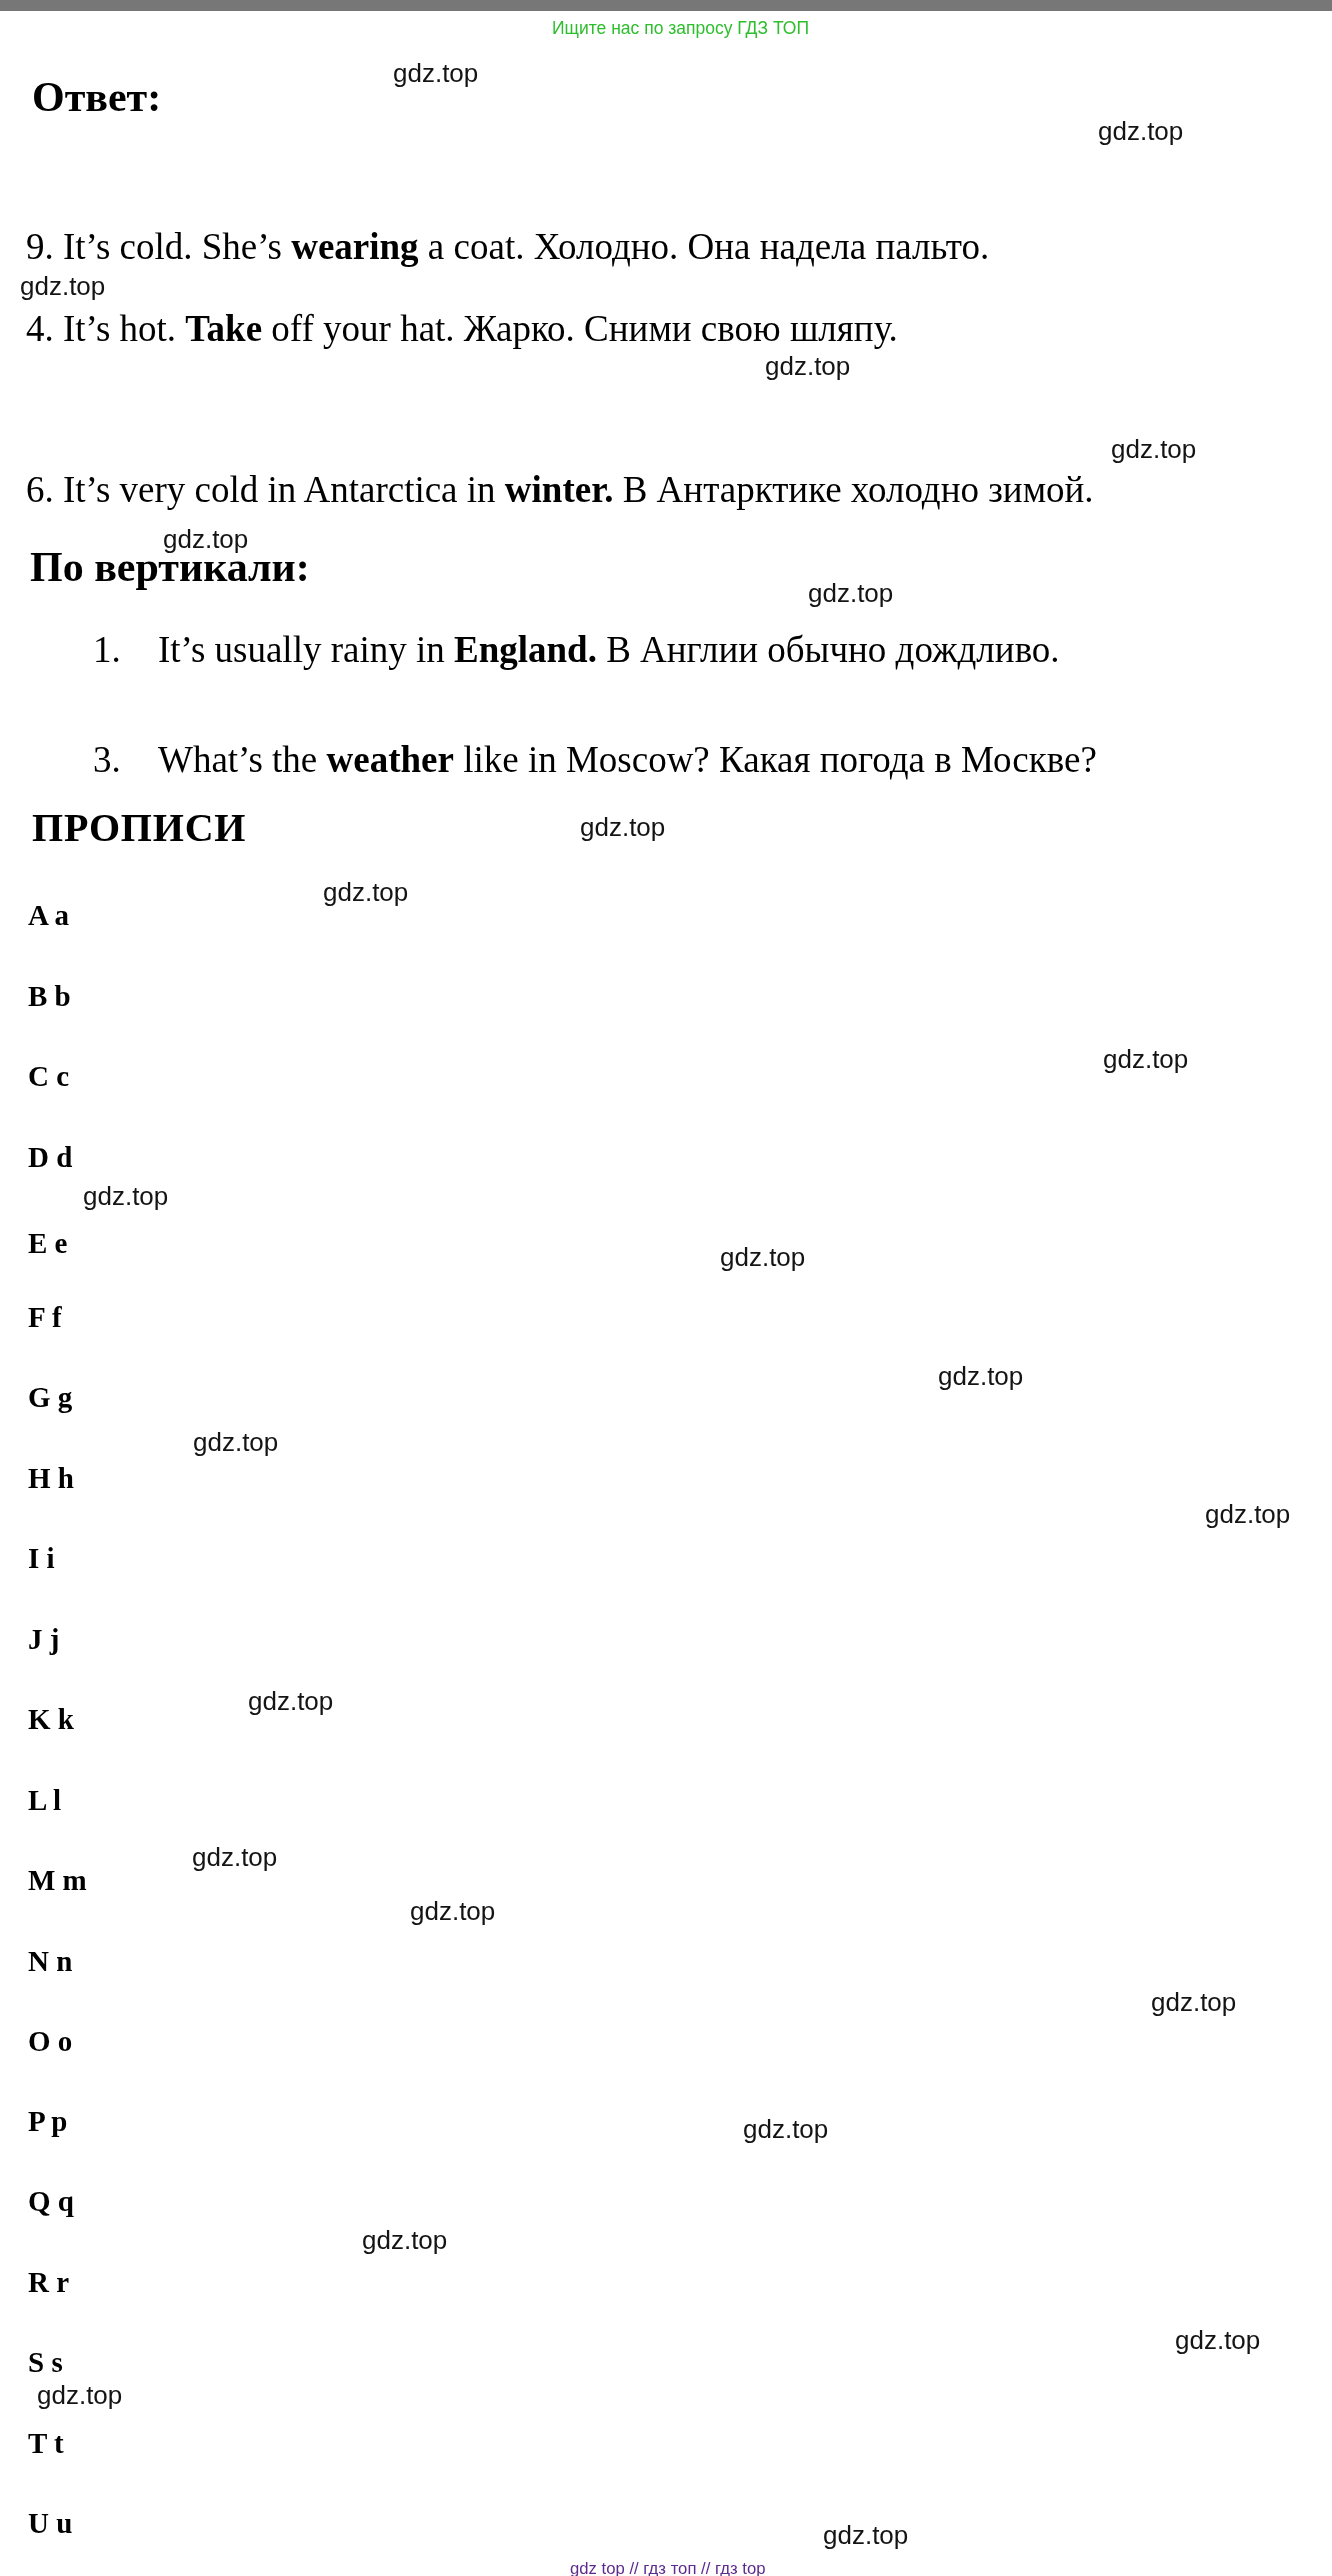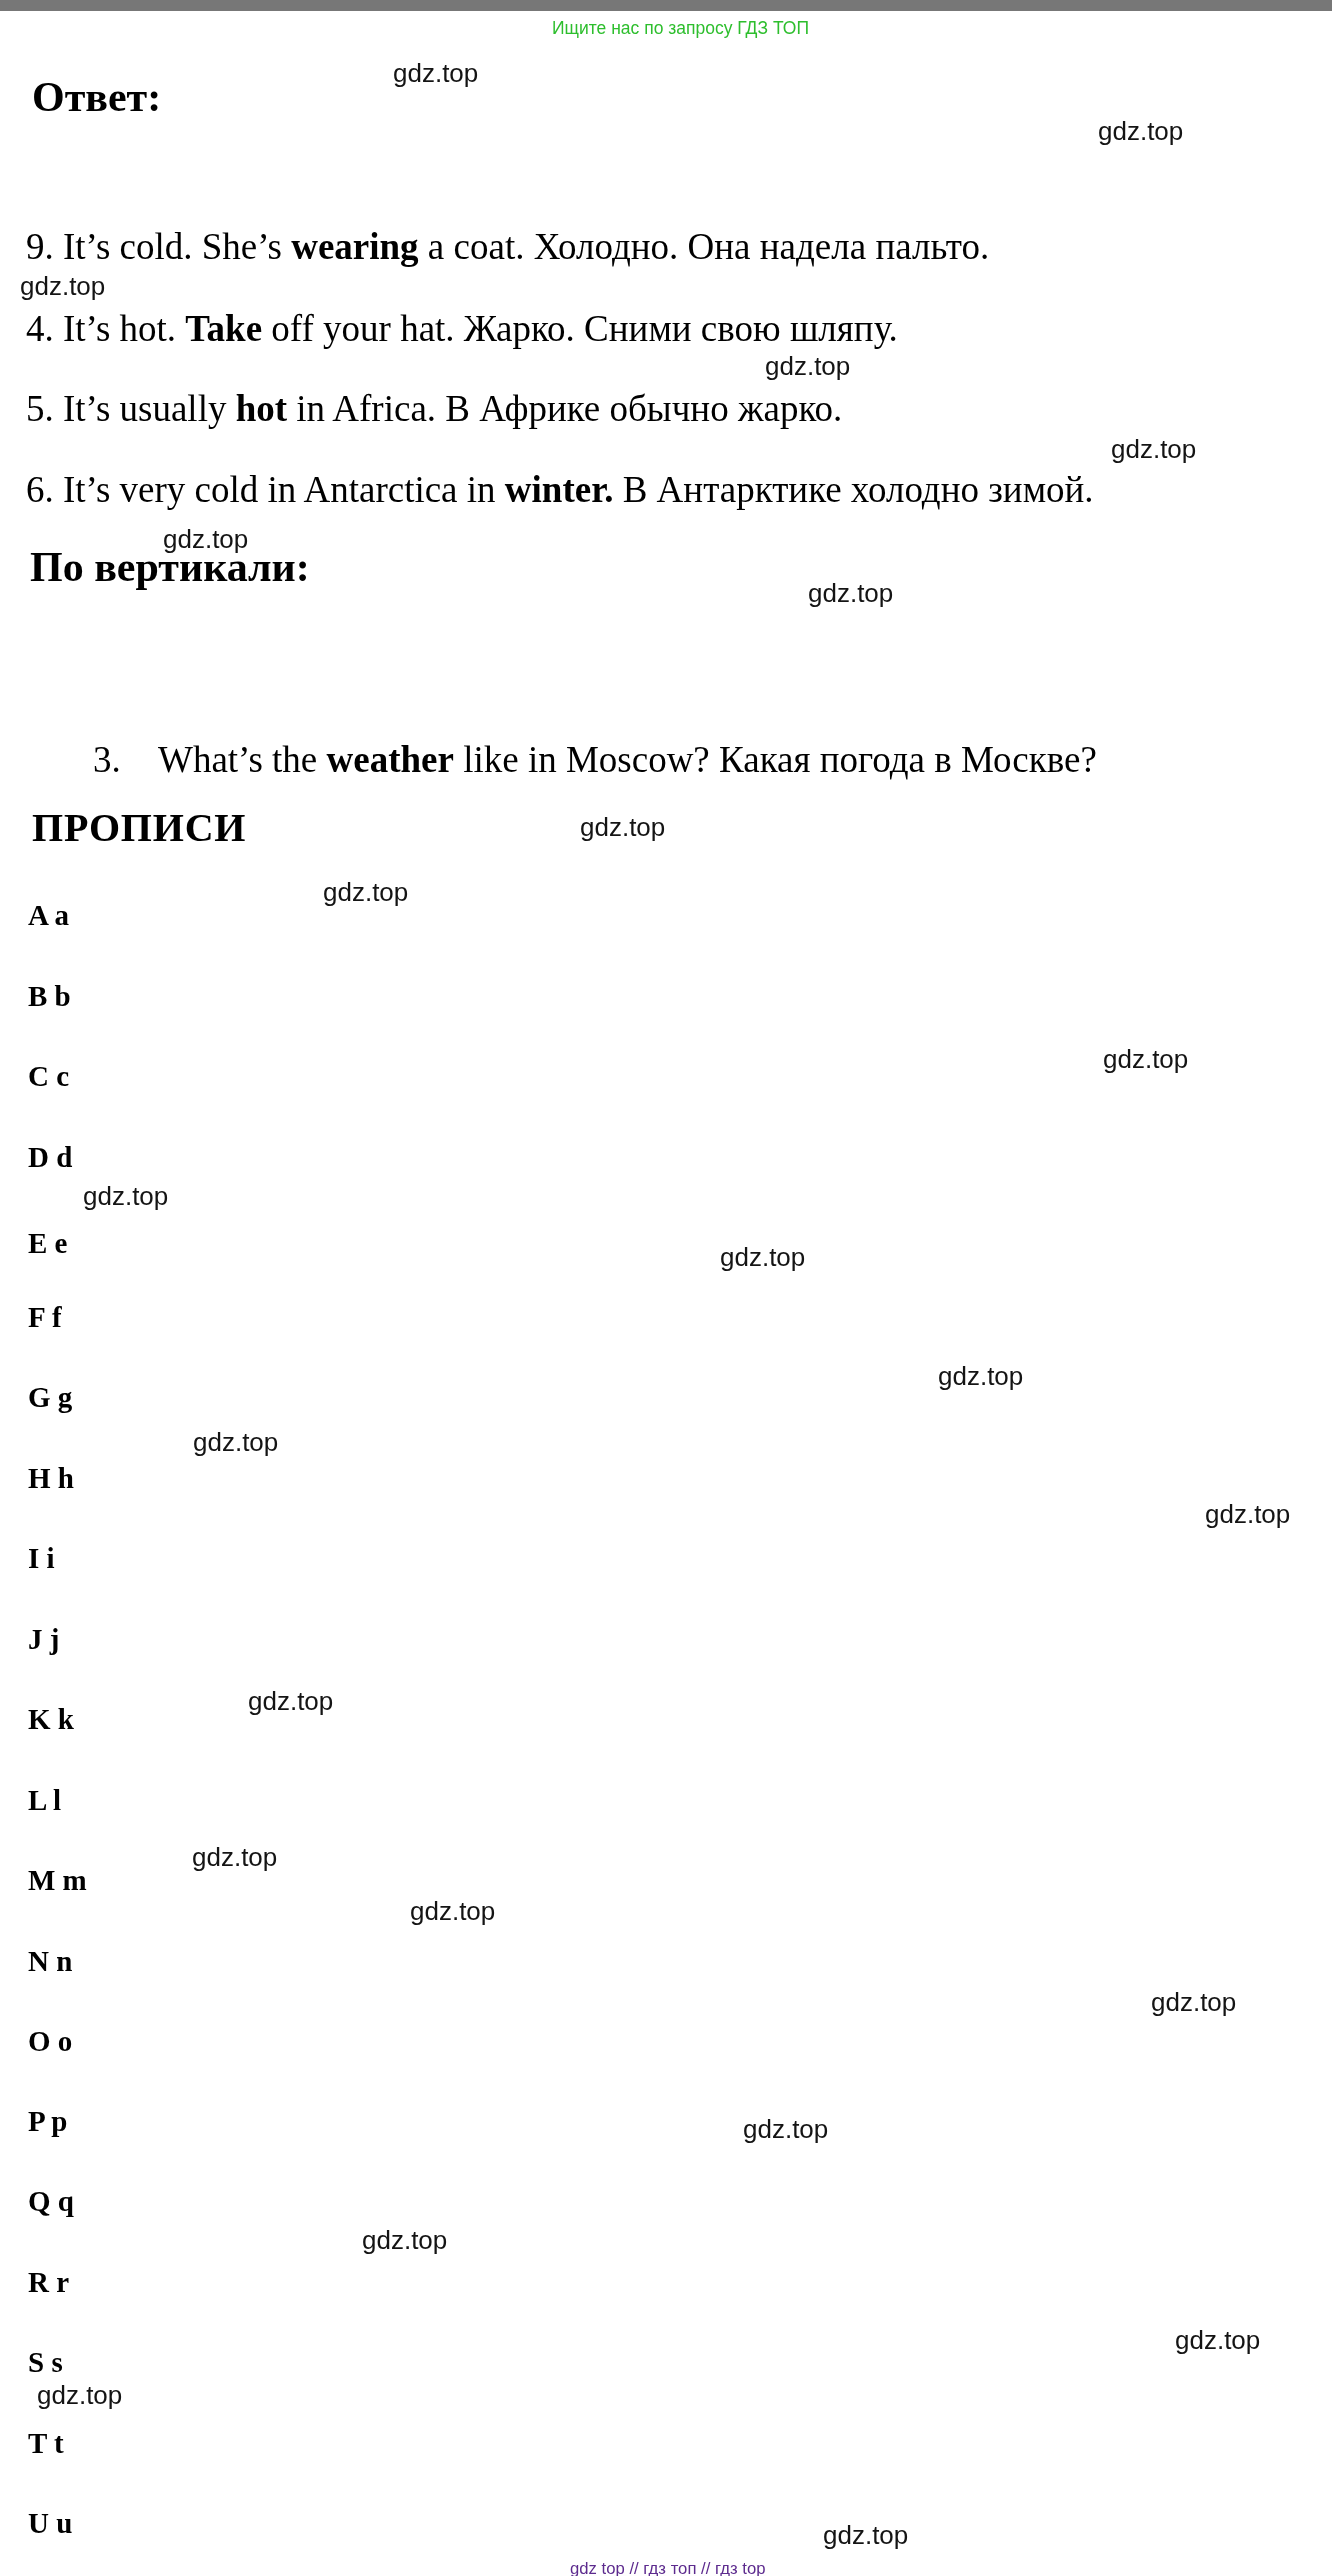--- a/index.html
+++ b/index.html
@@ -69,22 +69,22 @@
     <div class="watermark" style="left: 192px; top: 1831px;">gdz.top</div>
     <div class="watermark" style="left: 410px; top: 1885px;">gdz.top</div>
     <div class="watermark" style="left: 1151px; top: 1976px;">gdz.top</div>
     <div class="watermark" style="left: 743px; top: 2103px;">gdz.top</div>
     <div class="watermark" style="left: 362px; top: 2214px;">gdz.top</div>
     <div class="watermark" style="left: 1175px; top: 2314px;">gdz.top</div>
     <div class="watermark" style="left: 37px; top: 2369px;">gdz.top</div>
     <div class="watermark" style="left: 823px; top: 2509px;">gdz.top</div>
     <div class="line hline" style="top: 215px;"><span>9. It’s cold. She’s </span><span class="b">wearing</span><span> a coat. Холодно. Она надела пальто.</span></div>
     <div class="line hline" style="top: 297px;"><span>4. It’s hot. </span><span class="b">Take</span><span> off your hat. Жарко. Сними свою шляпу.</span></div>
-    <div class="line hline" style="top: 377px;"><span>5. It’s usually </span><span class="b">hot</span><span> in Africa. В Африке обычно жарко.</span></div>
     <div class="line hline" style="top: 458px;"><span>6. It’s very cold in Antarctica in </span><span class="b">winter.</span><span>  В Антарктике холодно зимой.</span></div>
+    <div class="line vline" style="top: 618px;"><span class="vnum">1.</span><span>It’s usually rainy in </span><span class="b">England.</span><span> В Англии обычно дождливо.</span></div>
     <div class="line vline" style="top: 728px;"><span class="vnum">3.</span><span>What’s the </span><span class="b">weather</span><span> like in Moscow? Какая погода в Москве?</span></div>
     <div class="letter" style="left: 28px; top: 888px;">A a</div>
     <div class="letter" style="left: 28px; top: 969px;">B b</div>
     <div class="letter" style="left: 28px; top: 1049px;">C c</div>
     <div class="letter" style="left: 28px; top: 1130px;">D d</div>
     <div class="letter" style="left: 28px; top: 1216px;">E e</div>
     <div class="letter" style="left: 28px; top: 1290px;">F f</div>
     <div class="letter" style="left: 28px; top: 1370px;">G g</div>
     <div class="letter" style="left: 28px; top: 1451px;">H h</div>
     <div class="letter" style="left: 28px; top: 1531px;">I i</div>

